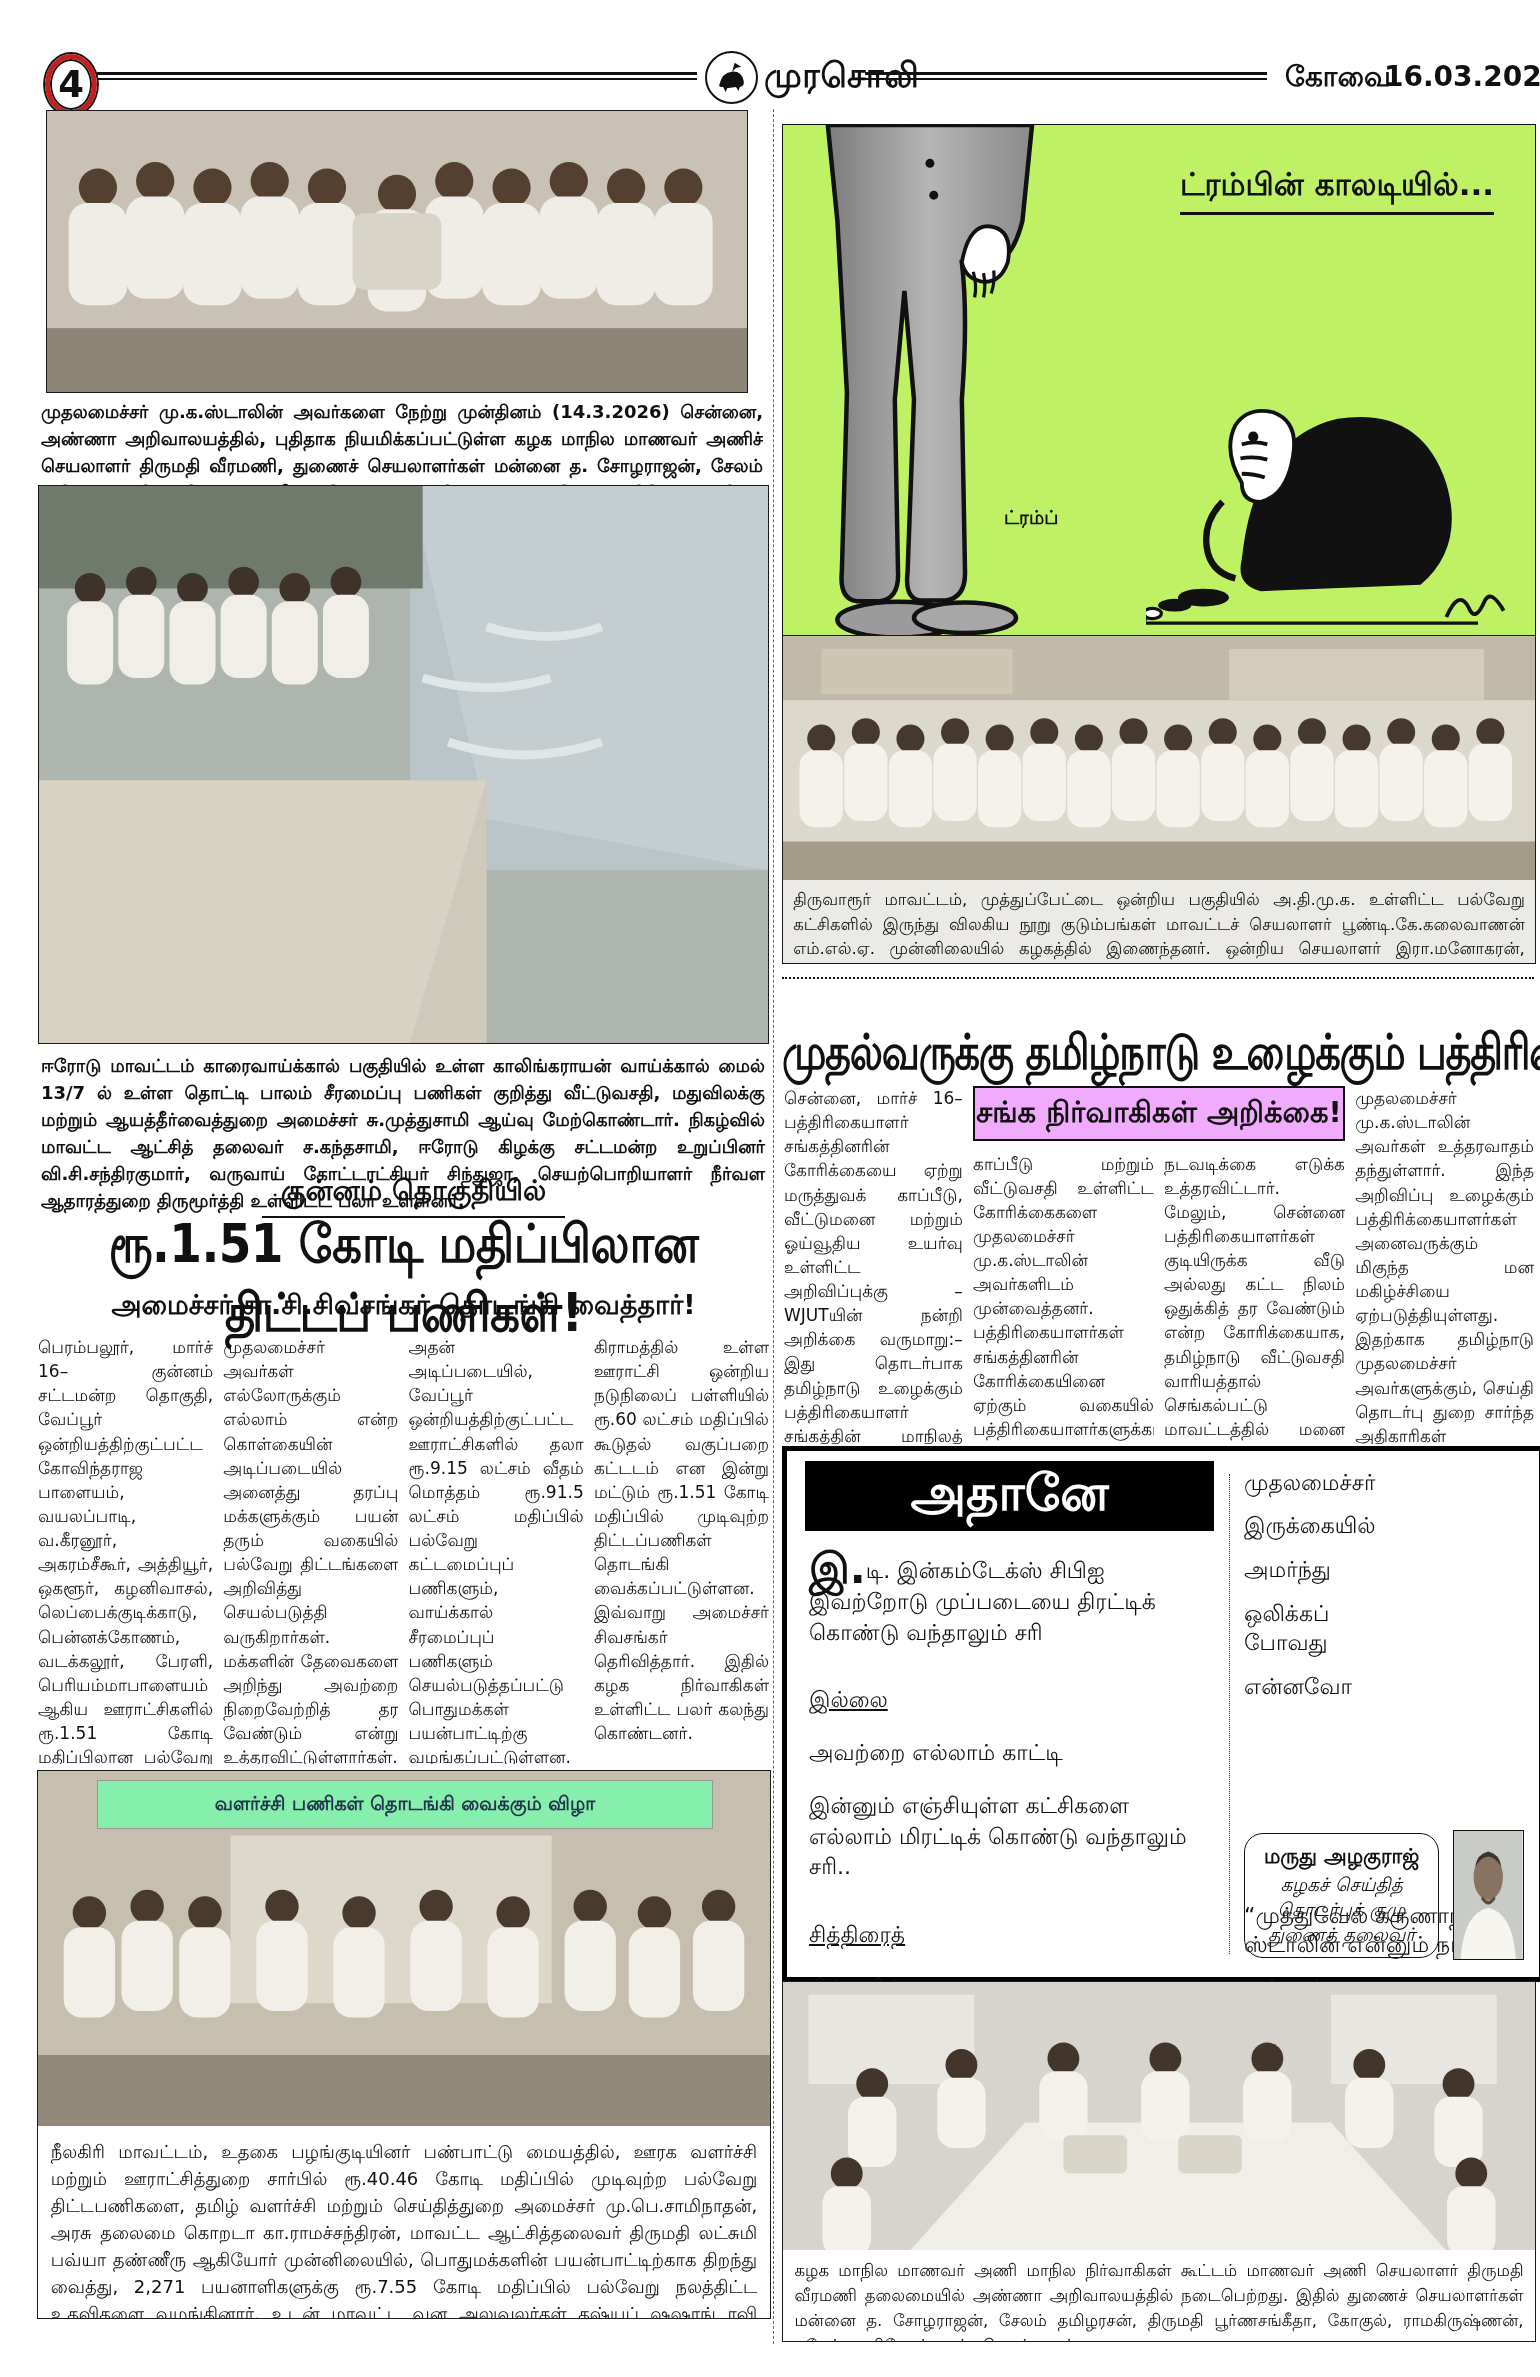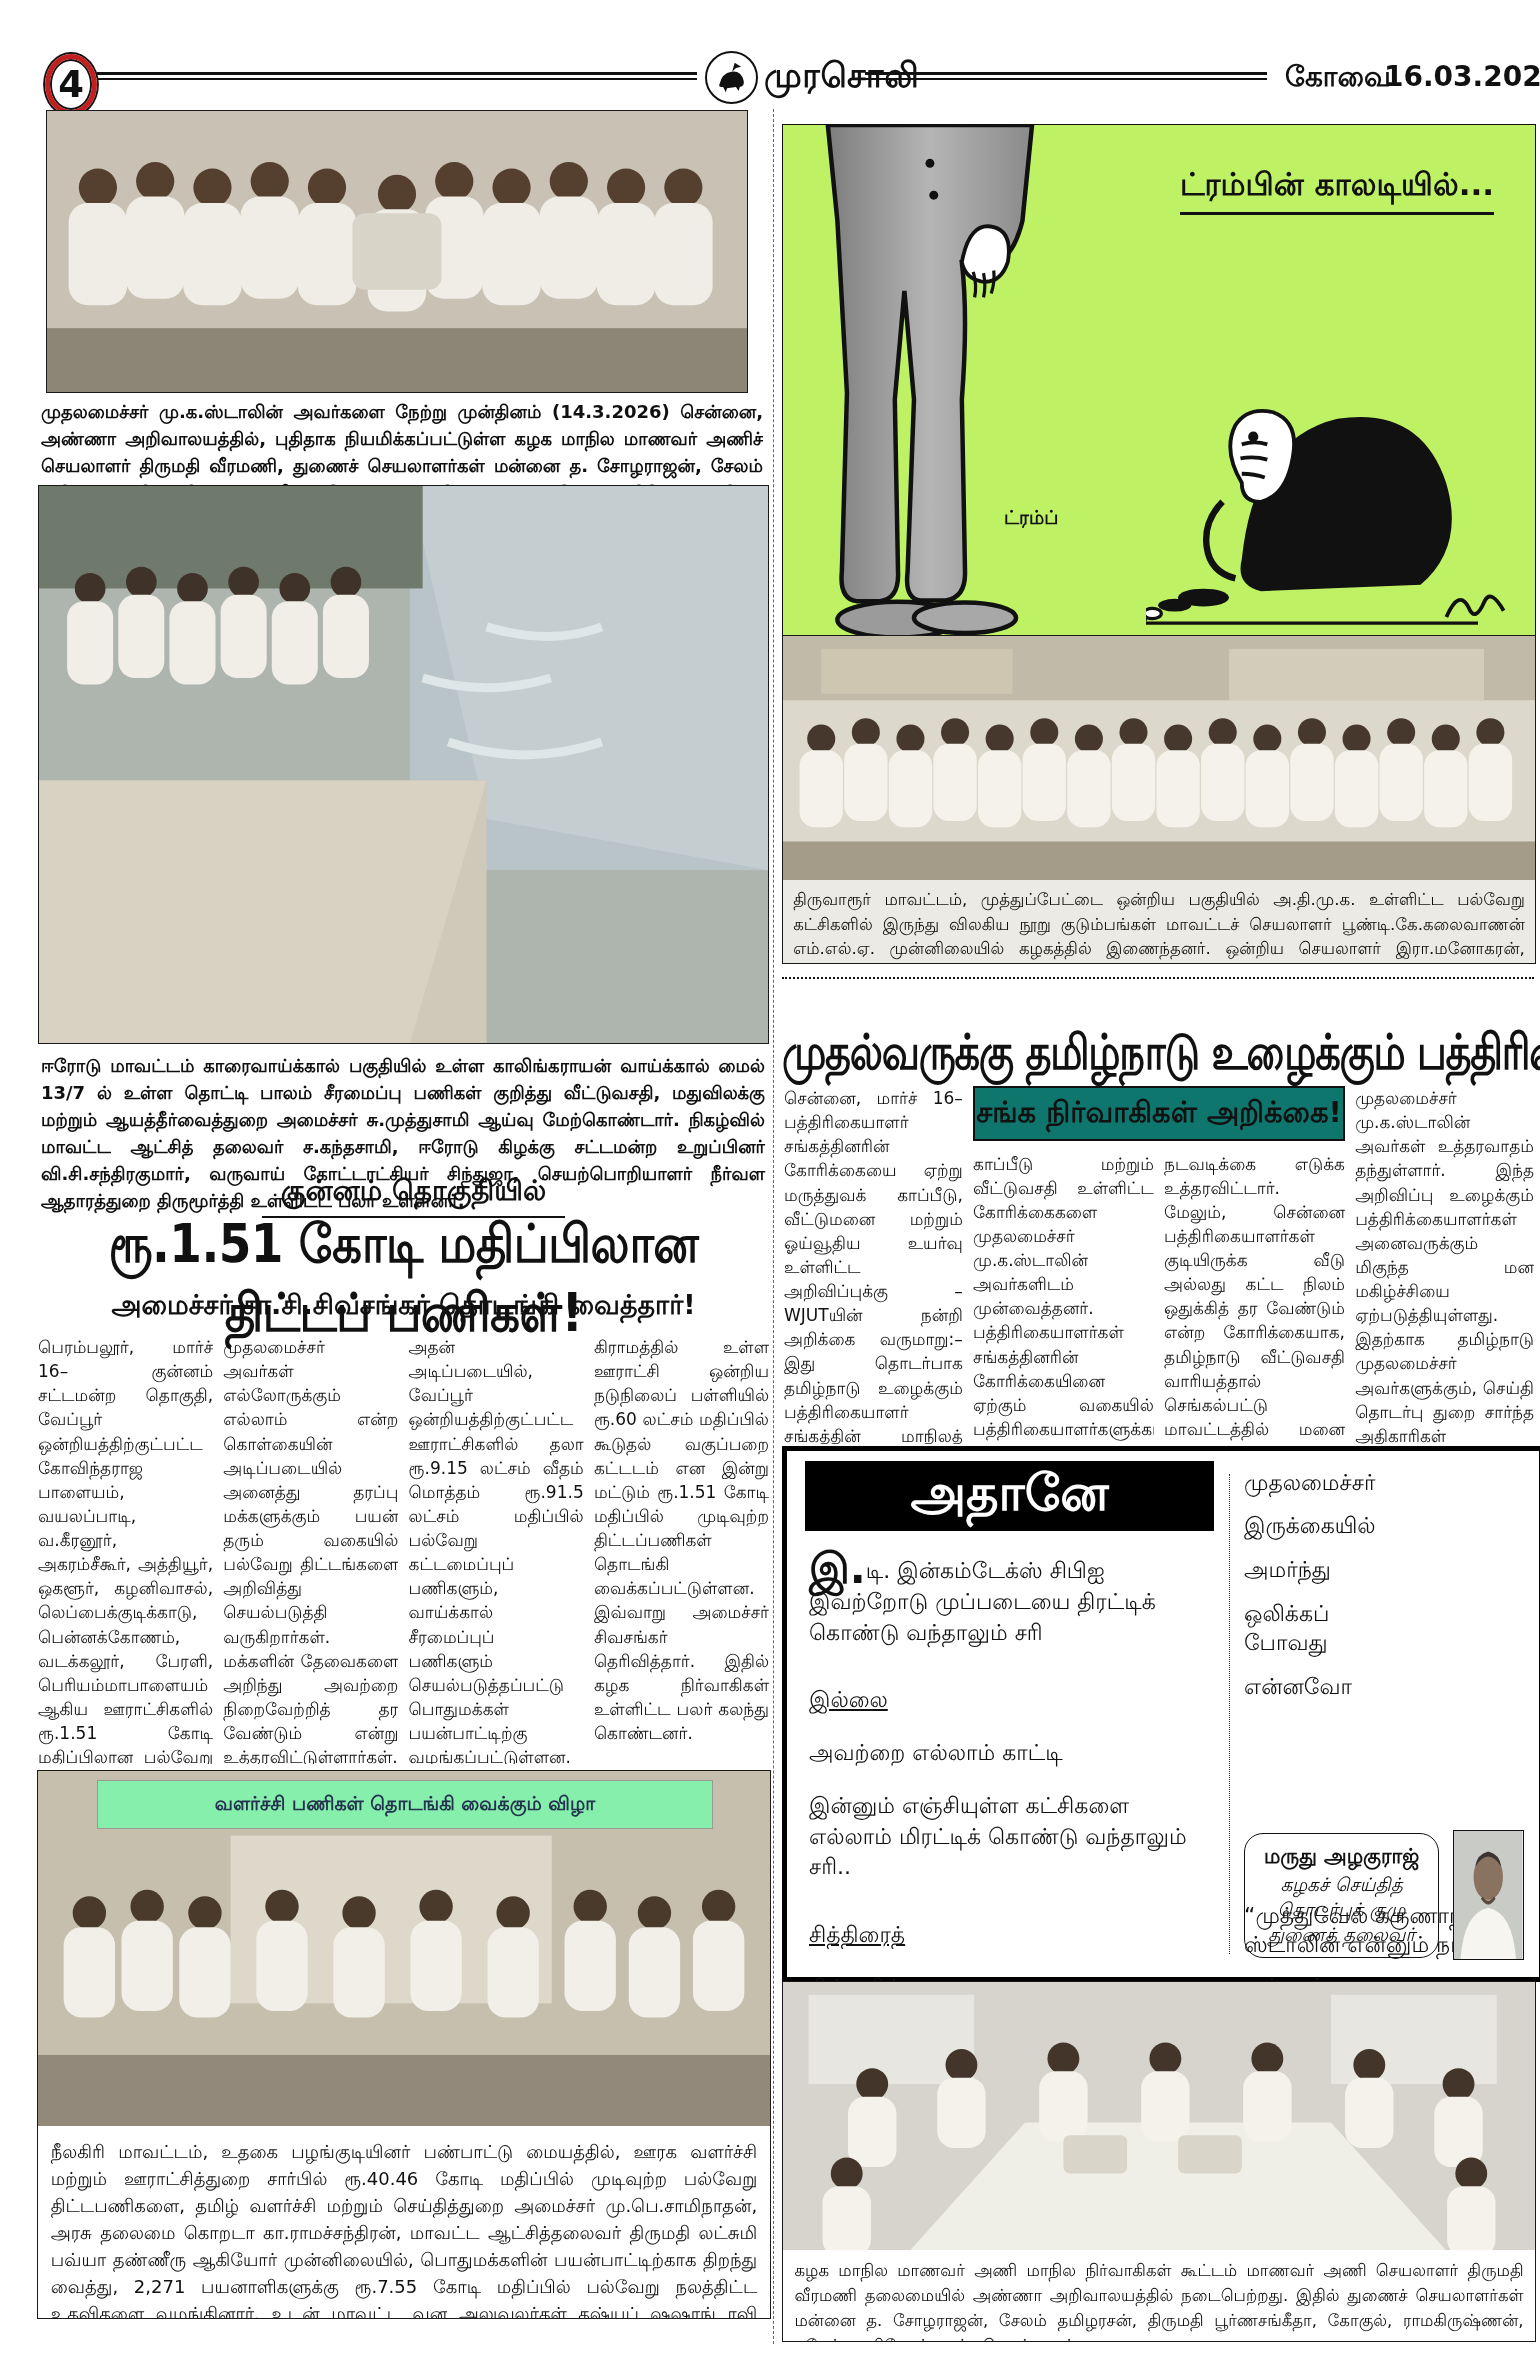--- a/index.html
+++ b/index.html
@@ -44,21 +44,21 @@
   .thhead{left:782px;top:1024px;width:752px;font-size:40px;font-weight:bold;text-align:center;
           letter-spacing:-1.3px;transform:scaleY(1.22);transform-origin:top;white-space:nowrap;}
   .dotrule{left:782px;top:977px;width:752px;border-top:2.6px dotted #111;}
 
   
   .bodytxt{font-size:17px;line-height:1.42;text-align:justify;}
   .cols{display:flex;gap:10.2px;overflow:hidden;}
   .col{flex:1;overflow:hidden;}
   .midwrap{display:flex;flex-direction:column;overflow:hidden;}
   .subbox{border:2.6px solid #111;font-size:29px;font-weight:bold;text-align:center;padding:3.8px 0 6.4px;
-          margin-bottom:10.2px;background:#0f766e;}
+          margin-bottom:10.2px;background:#f0abfc;}
 
   
   .athaane{left:782px;top:1446px;width:752px;height:526px;border:5.1px solid #000;background:#fff;}
   .atitle{position:absolute;left:18px;top:10.2px;width:409px;height:70px;background:#000;color:#fff;
           font-size:50px;font-weight:bold;display:flex;align-items:center;justify-content:center;}
   .aleft{position:absolute;left:22px;top:101px;width:401px;font-size:22px;line-height:1.4;}
   .adrop{font-size:42px;font-weight:bold;line-height:0.8;vertical-align:-5.1px;}
   .aline{margin-top:22px;}
   .agap{margin-top:37px;text-decoration:underline;}
   .avdot{position:absolute;left:442px;top:23px;bottom:23px;border-left:1.9px dotted #333;}

